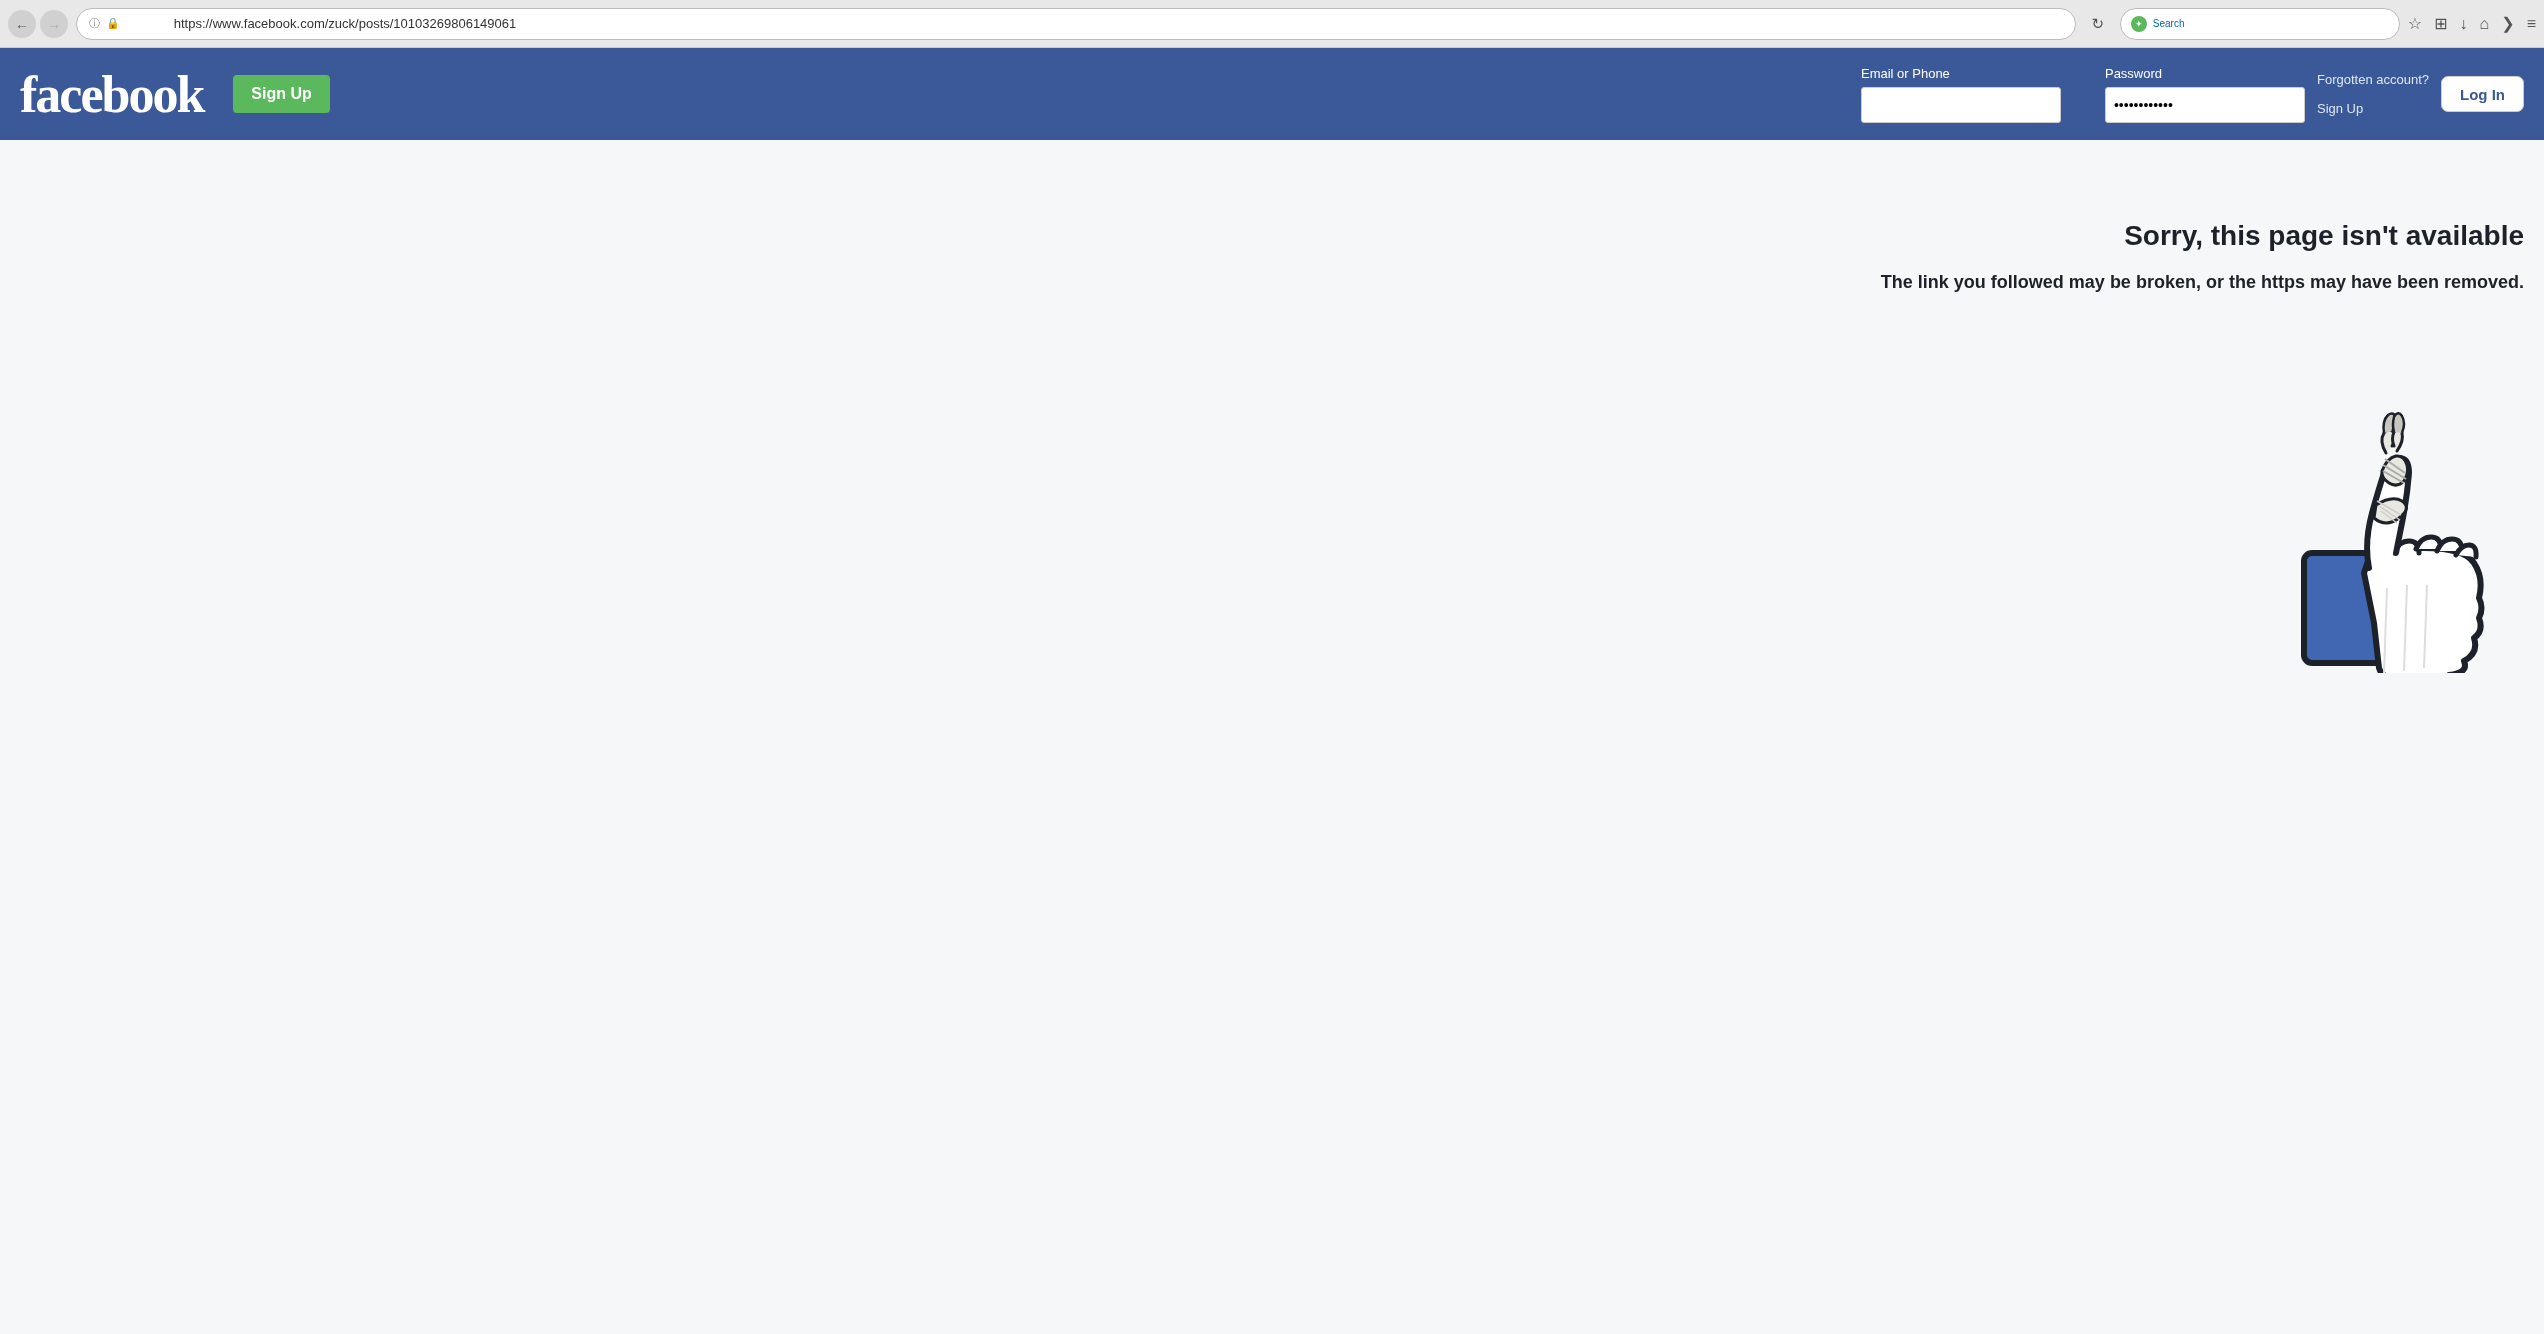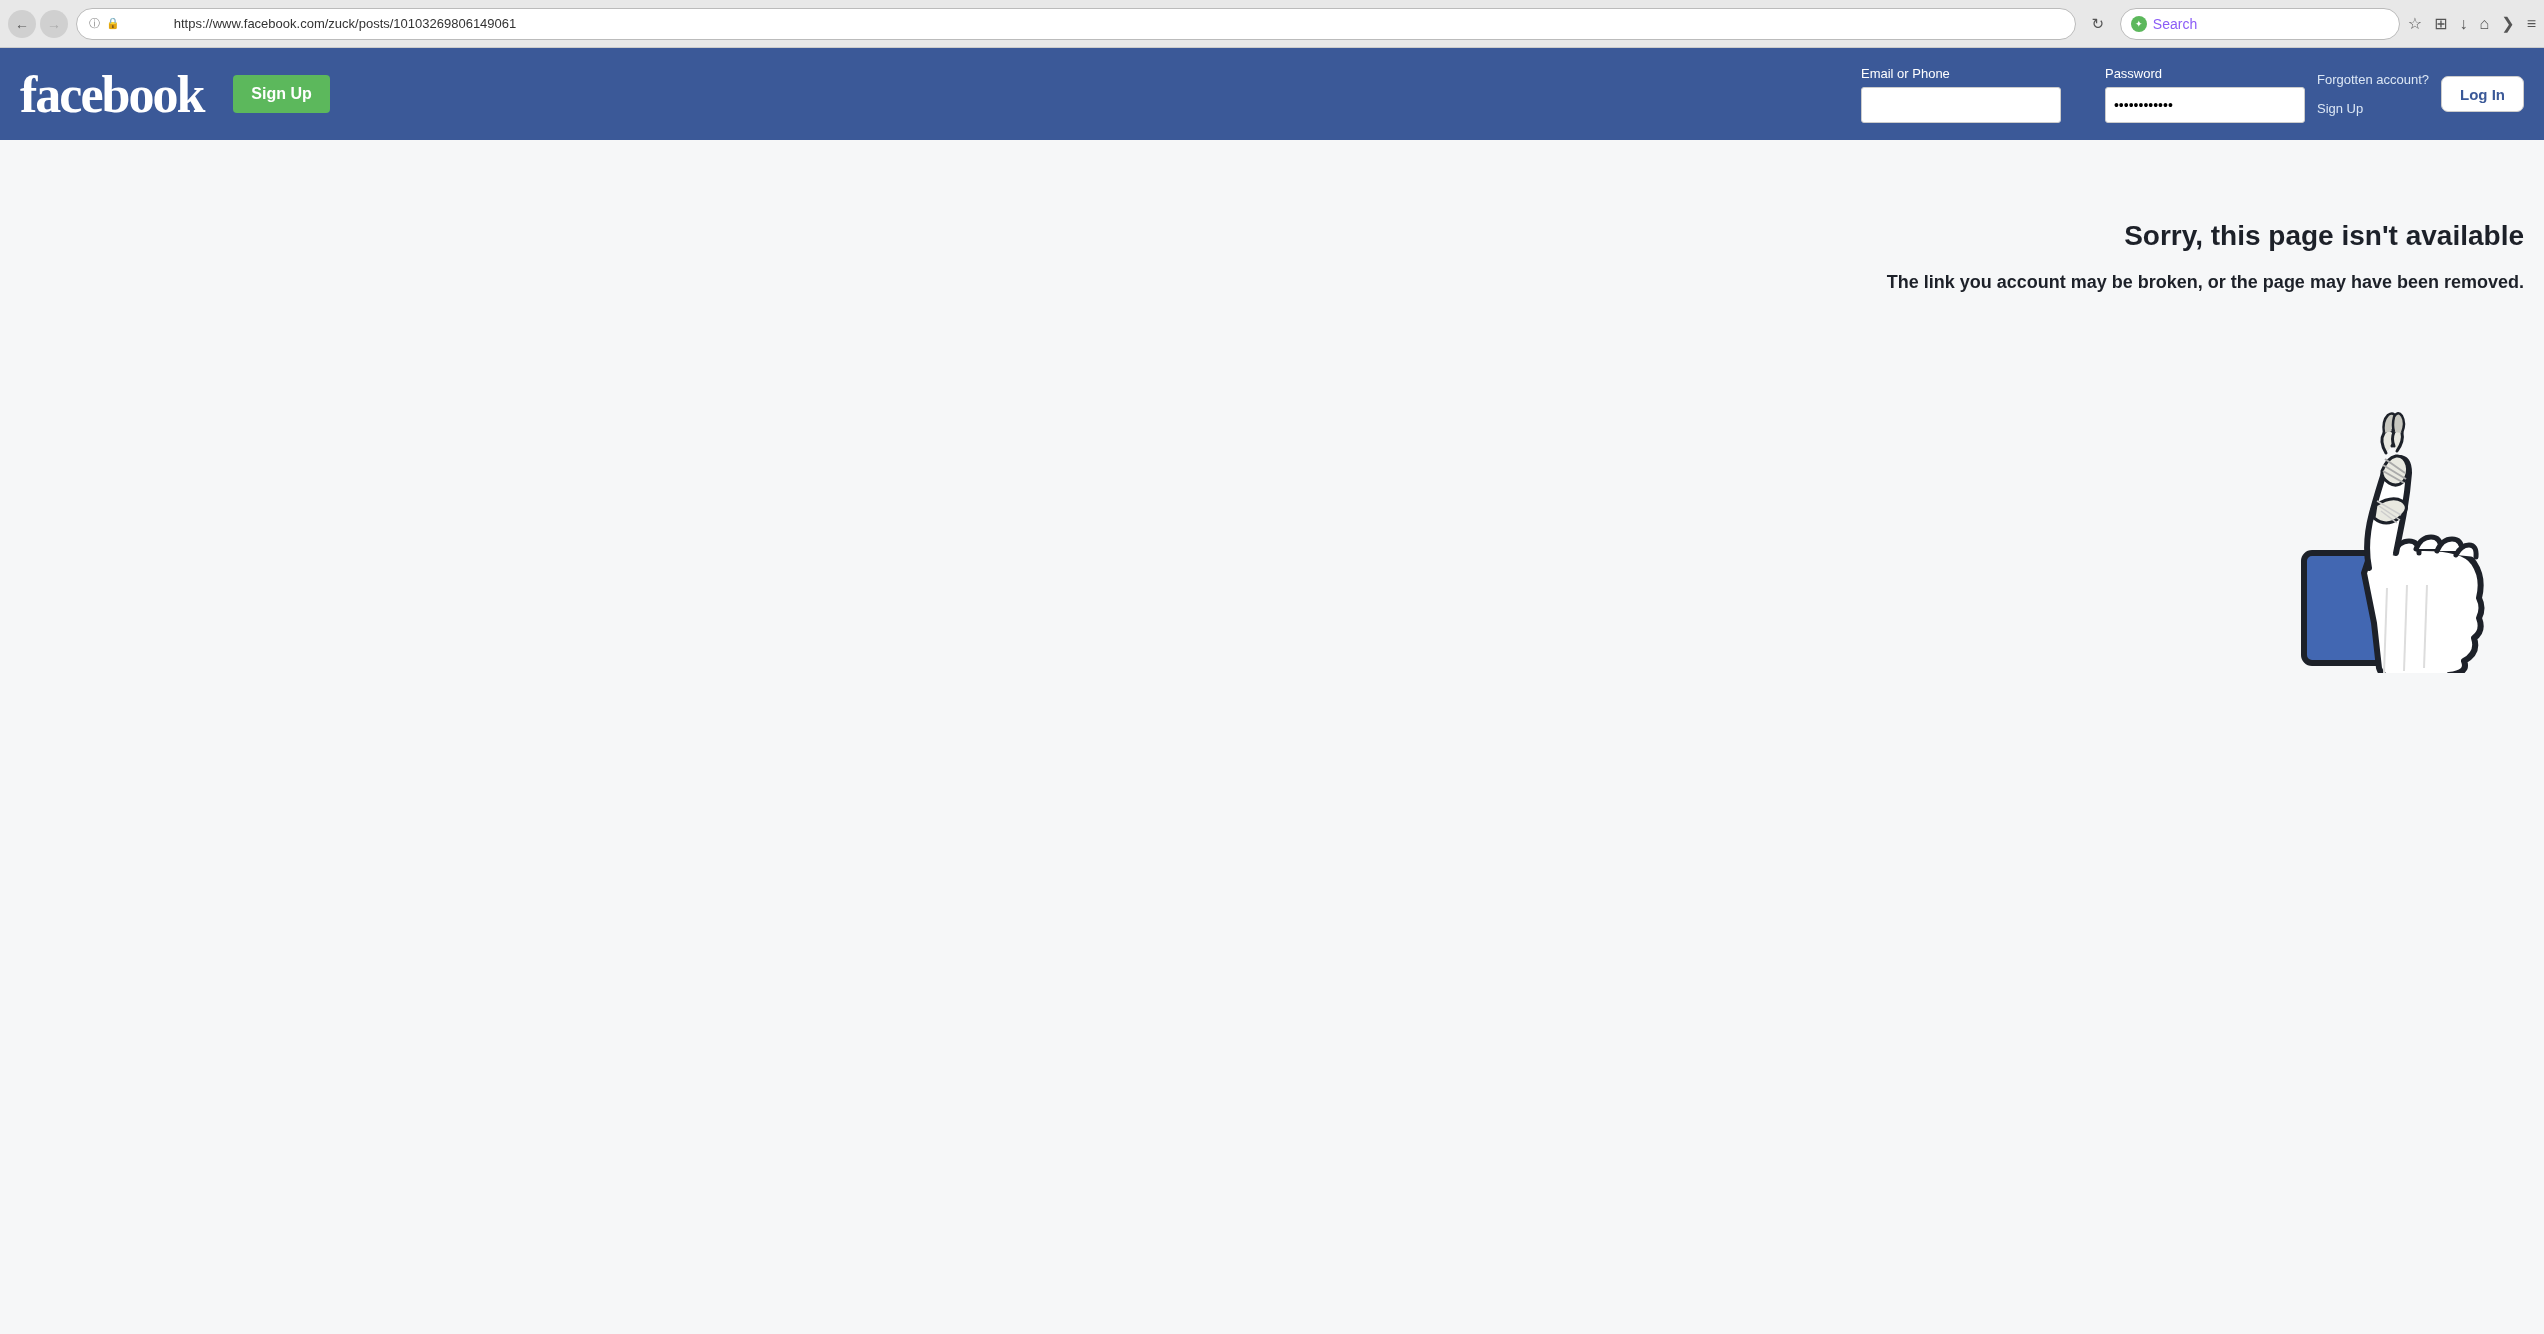--- a/index.html
+++ b/index.html
@@ -87,22 +87,22 @@
       height: 16px;
       background: #5cb85c;
       border-radius: 50%;
       display: flex;
       align-items: center;
       justify-content: center;
       font-size: 9px;
       color: white;
     }
     .search-input-text {
-      font-size: 14px;
-      color: #8b5cf6;
+      font-size: 10px;
+      color: #0369a1;
       flex: 1;
     }
     .browser-toolbar-icons {
       display: flex;
       align-items: center;
       gap: 12px;
       color: #555;
       font-size: 16px;
     }
     .toolbar-icon { cursor: pointer; }
@@ -261,21 +261,21 @@
     <div class="fb-login-links">
       <a class="fb-login-link">Forgotten account?</a>
       <a class="fb-login-link">Sign Up</a>
     </div>
     <button class="fb-login-btn">Log In</button>
   </div>
 </div>
 
 <div class="fb-content">
   <h1 class="error-title">Sorry, this page isn't available</h1>
-  <p class="error-subtitle">The link you account may be broken, or the page may have been removed.</p>
+  <p class="error-subtitle">The link you followed may be broken, or the https may have been removed.</p>
 
   <div class="broken-thumb">
     <svg width="300" height="320" viewBox="0 0 300 320" xmlns="http://www.w3.org/2000/svg">
 
       <rect x="80" y="200" width="80" height="110" rx="8" ry="8" fill="#4267b2" stroke="#1d2129" stroke-width="6"></rect>
 
       <path d="M160 200 Q165 195 200 195 Q240 195 250 210 Q260 225 255 245 Q260 255 255 265 Q260 278 250 285 Q255 300 240 308 Q245 320 225 322 Q215 335 195 330 Q180 335 170 325 Q158 325 155 315 L150 270 L145 245 L140 220 L145 205 Z" fill="white" stroke="#1d2129" stroke-width="6" stroke-linejoin="round"></path>
 
       <path d="M170 200 Q175 188 185 188 Q195 188 195 200" fill="white" stroke="#1d2129" stroke-width="5" stroke-linecap="round"></path>
       <path d="M192 196 Q197 184 207 184 Q217 184 217 196" fill="white" stroke="#1d2129" stroke-width="5" stroke-linecap="round"></path>

